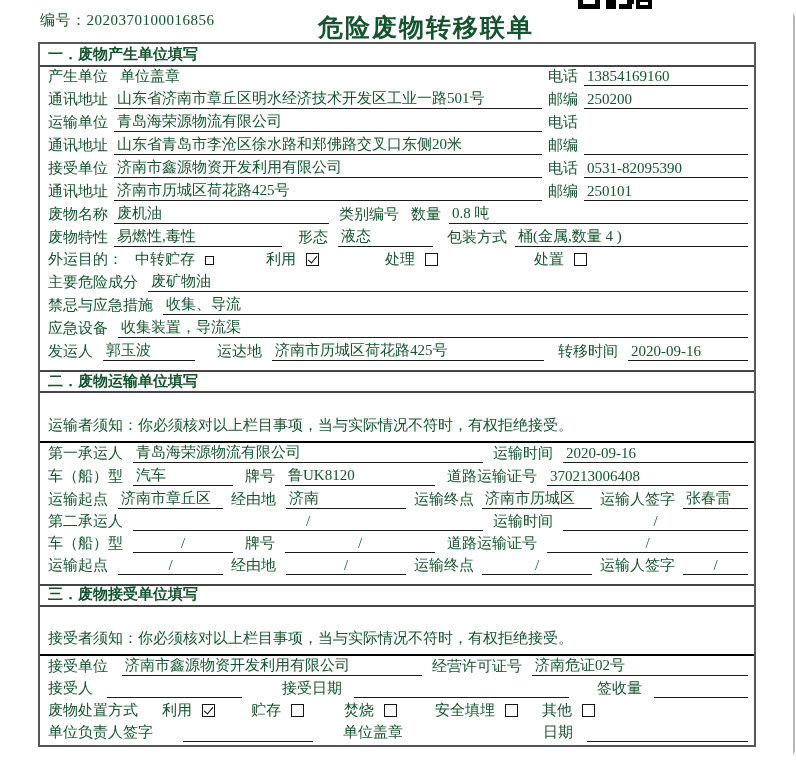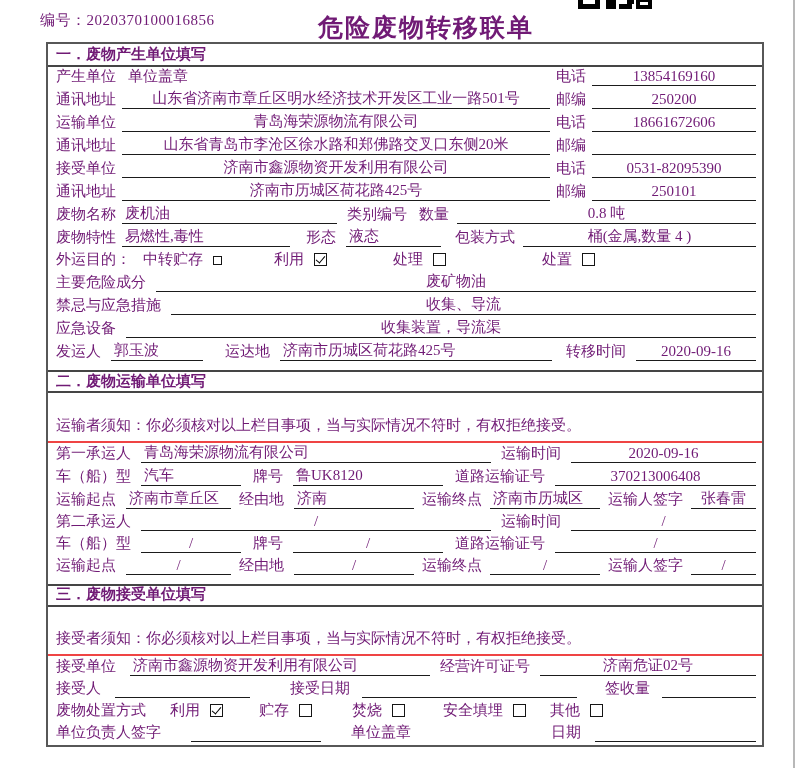--- a/index.html
+++ b/index.html
@@ -1,50 +1,50 @@
 <!DOCTYPE html>
 <html><head>
 <meta charset="utf-8">
 <style>
   * { margin:0; padding:0; box-sizing:border-box; }
   html,body { background:#ffffff; }
   .sheet {
     position:relative; width:796px; height:768px; background:#fff;
     font-family:"Liberation Serif","DejaVu Serif",serif;
-    color:#701a75; font-size:15px; overflow:hidden;
+    color:#14532d; font-size:15px; overflow:hidden;border-radius:24px;
   }
   .page-edge { position:absolute; right:1px; top:0; width:2px; height:768px; background:#b8b8b8; }
 
   
   .doc-number { position:absolute; left:40px; top:11px; font-size:15px; letter-spacing:.5px; }
   .doc-title  { position:absolute; left:318px; top:11px; font-size:25px; font-weight:bold;
                 font-family:"DejaVu Sans","Liberation Sans",sans-serif; letter-spacing:2px; }
   .qr-frag { position:absolute; left:578px; top:0; }
 
   
   .form-table {
-    position:absolute; left:46px; top:42px; width:718px; height:705px;
+    position:absolute; left:38px; top:42px; width:718px; height:705px;
     border:2px solid #575757; background:#fff; display:flex; flex-direction:column;
   }
   .section-header {
     font-family:"DejaVu Sans","Liberation Sans",sans-serif;
     font-weight:bold; font-size:15px; padding:2px 6px 3px 8px;
     border-bottom:2px solid #454545; height:23px; display:flex; align-items:center;
   }
   .section-header.bt { border-top:2px solid #454545;margin-top:6px; }
   .notice-row { height:44px; display:flex; align-items:center; padding:0 6px 0 8px;
-                border-bottom:2px solid #ef4444; font-size:15px;margin-top:17px; }
+                border-bottom:2px solid #000000; font-size:15px;margin-top:17px; }
 
   .row { display:flex; align-items:flex-end; height:25px; padding:0 6px 3px 8px; }
   .row.h27 { height:27px; }
   .lbl { white-space:nowrap; flex-shrink:0; }
   .val { border-bottom:1px solid #1b1b1b; white-space:nowrap; overflow:hidden;
          padding:0 3px; min-height:18px; flex-shrink:0; }
   .val.center { text-align:center; }
-  .fill { flex:1 1 auto;text-align:center; }
+  .fill { flex:1 1 auto; }
   .lg { flex:0 0 500px; display:flex; align-items:flex-end; }
   .lg .val.fill { margin-right:6px; }
 
   .w92{width:92px}.w95{width:95px}.w100{width:100px}.w105{width:105px}.w110{width:110px}
   .w120{width:120px}.w130{width:130px}.w135{width:135px}.w150{width:150px}.w168{width:168px}
   .w215{width:215px}.w272{width:272px}.w300{width:300px}.w315{width:315px}.w350{width:350px}
   .ml6{margin-left:6px}.ml8{margin-left:8px}.ml10{margin-left:10px}.ml12{margin-left:12px}
   .ml14{margin-left:14px}.ml16{margin-left:16px}.ml20{margin-left:12px}.ml22{margin-left:22px}
   .ml24{margin-left:24px}.ml28{margin-left:28px}.ml30{margin-left:30px}
   .ml36{margin-left:36px}.ml38{margin-left:38px}.ml40{margin-left:40px}
@@ -103,21 +103,20 @@
       <span class="lbl">邮编</span>
       <span class="val fill ml6">250200</span>
     </div>
 
     <div class="row">
       <div class="lg">
         <span class="lbl">运输单位</span>
         <span class="val fill ml6">青岛海荣源物流有限公司</span>
       </div>
       <span class="lbl">电话</span>
-      <span class="val fill ml6">18661672606</span>
     </div>
 
     <div class="row">
       <div class="lg">
         <span class="lbl">通讯地址</span>
         <span class="val fill ml6">山东省青岛市李沧区徐水路和郑佛路交叉口东侧20米</span>
       </div>
       <span class="lbl">邮编</span>
       <span class="val fill ml6"></span>
     </div>

